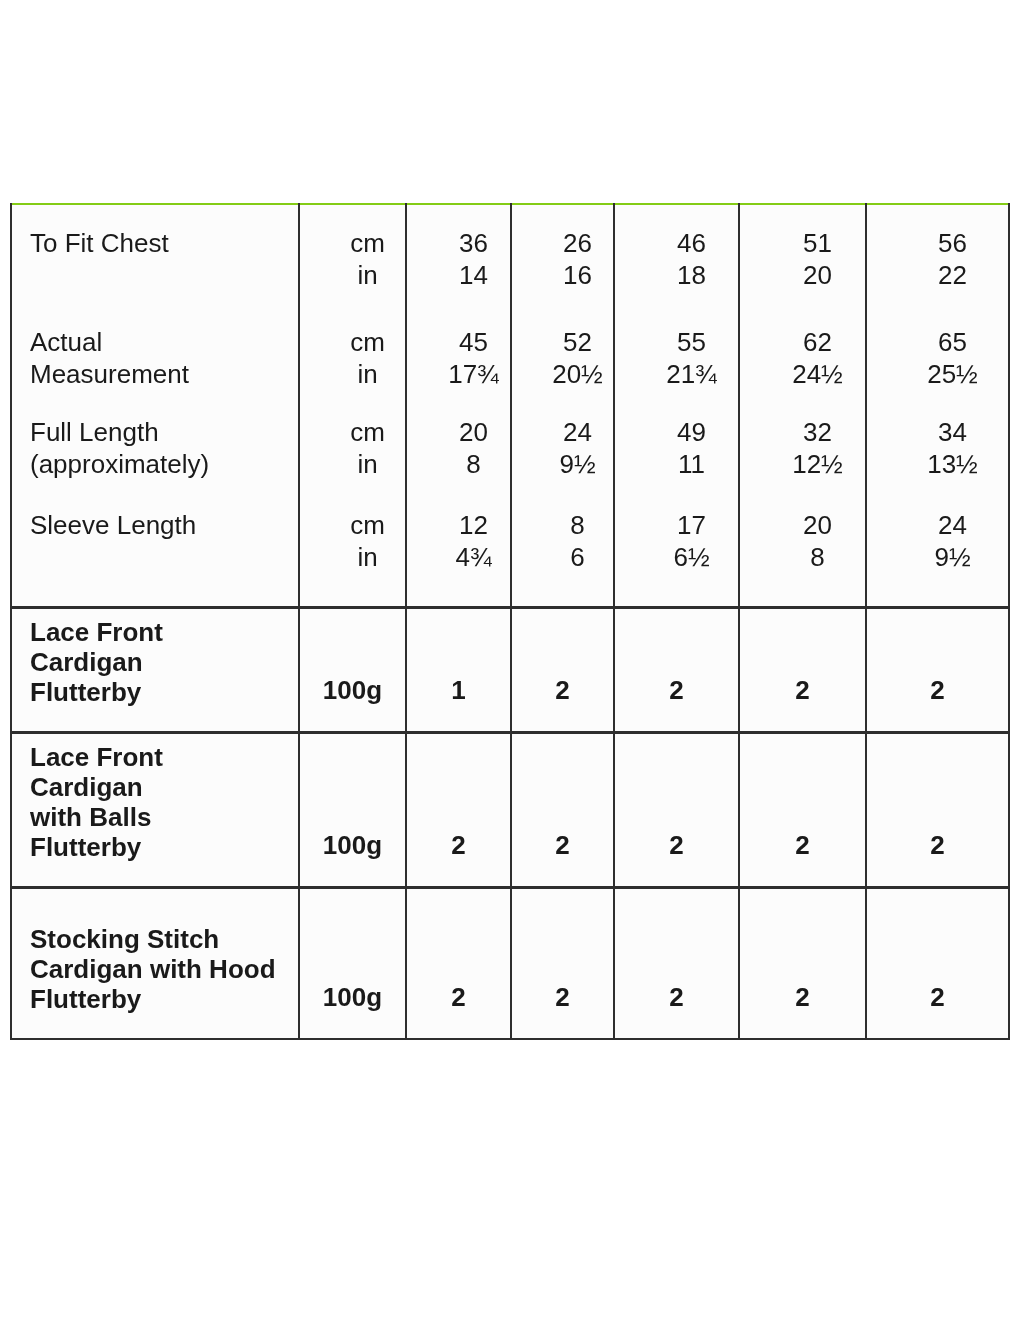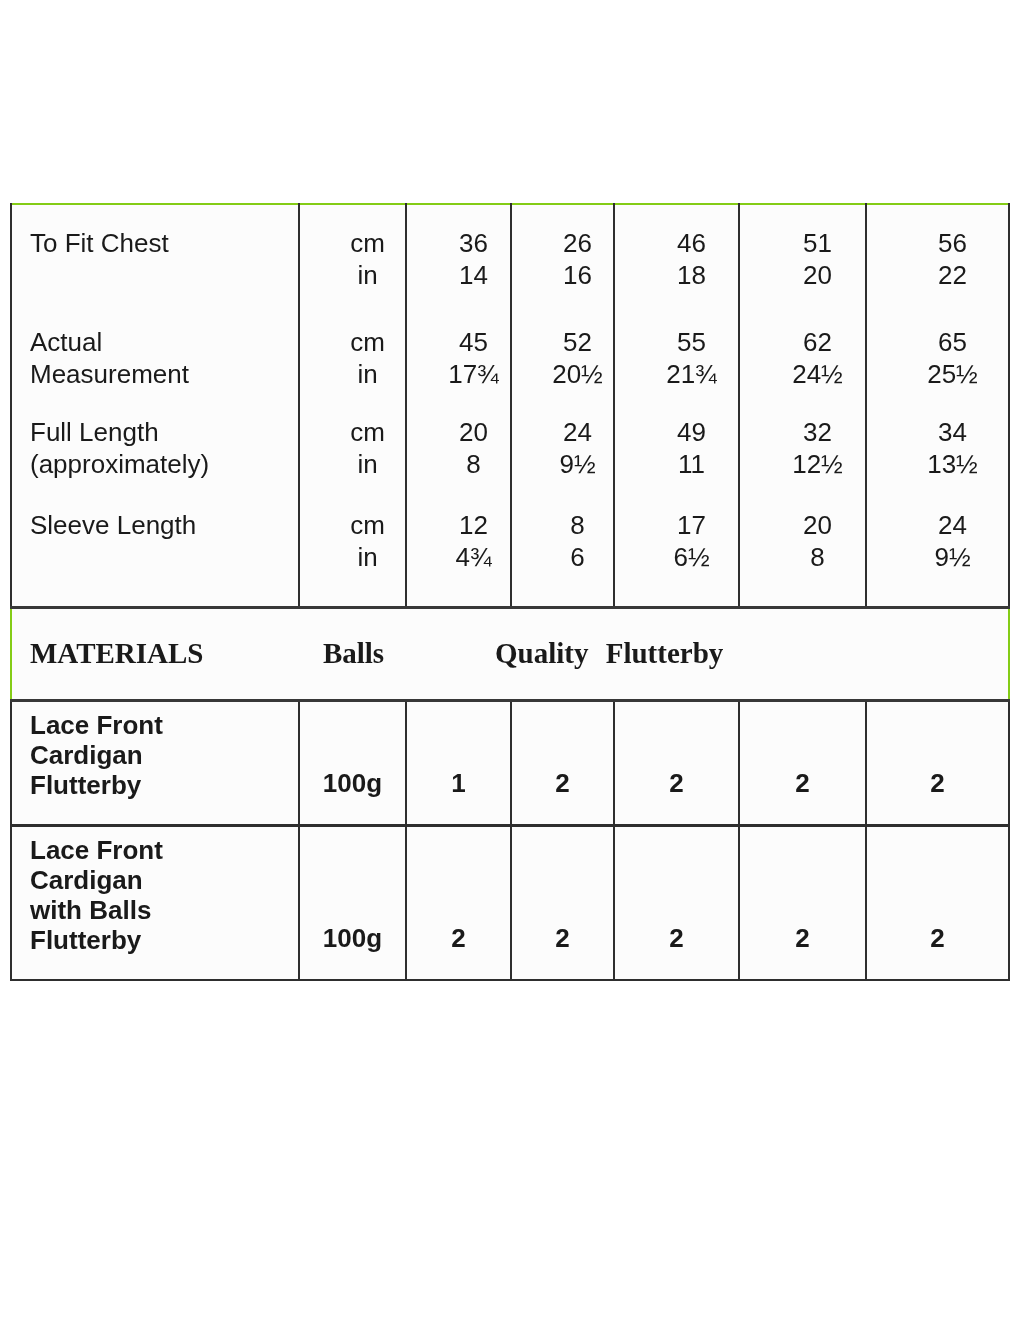--- a/index.html
+++ b/index.html
@@ -206,29 +206,20 @@
         <td class="val-cell">
           <div>20</div>
           <div>8</div>
         </td>
         <td class="val-cell">
           <div>24</div>
           <div>9½</div>
         </td>
       </tr>
 
-      <tr class="band-row">
-        <td colspan="7">
-          <div class="band">
-            <span class="band-title">MATERIALS</span>
-            <span class="band-balls">Balls</span>
-            <span class="band-quality">Quality Flutterby</span>
-          </div>
-        </td>
-      </tr>
 
       <tr class="mat-row mat-row-1">
         <td class="label-cell">
           <div>Lace Front Cardigan</div>
           <div>Flutterby</div>
           <div></div>
         </td>
         <td class="weight-cell">100g</td>
         <td class="num-cell">1</td>
         <td class="num-cell">2</td>
@@ -244,16 +235,29 @@
           <div>Flutterby</div>
         </td>
         <td class="weight-cell">100g</td>
         <td class="num-cell">2</td>
         <td class="num-cell">2</td>
         <td class="num-cell">2</td>
         <td class="num-cell">2</td>
         <td class="num-cell">2</td>
       </tr>
 
+      <tr class="mat-row mat-row-3">
+        <td class="label-cell">
+          <div>Stocking Stitch</div>
+          <div>Cardigan with Hood</div>
+          <div>Flutterby</div>
+        </td>
+        <td class="weight-cell">100g</td>
+        <td class="num-cell">2</td>
+        <td class="num-cell">2</td>
+        <td class="num-cell">2</td>
+        <td class="num-cell">2</td>
+        <td class="num-cell">2</td>
+      </tr>
 
     </tbody>
   </table>
 </div>
 
 </body></html>

